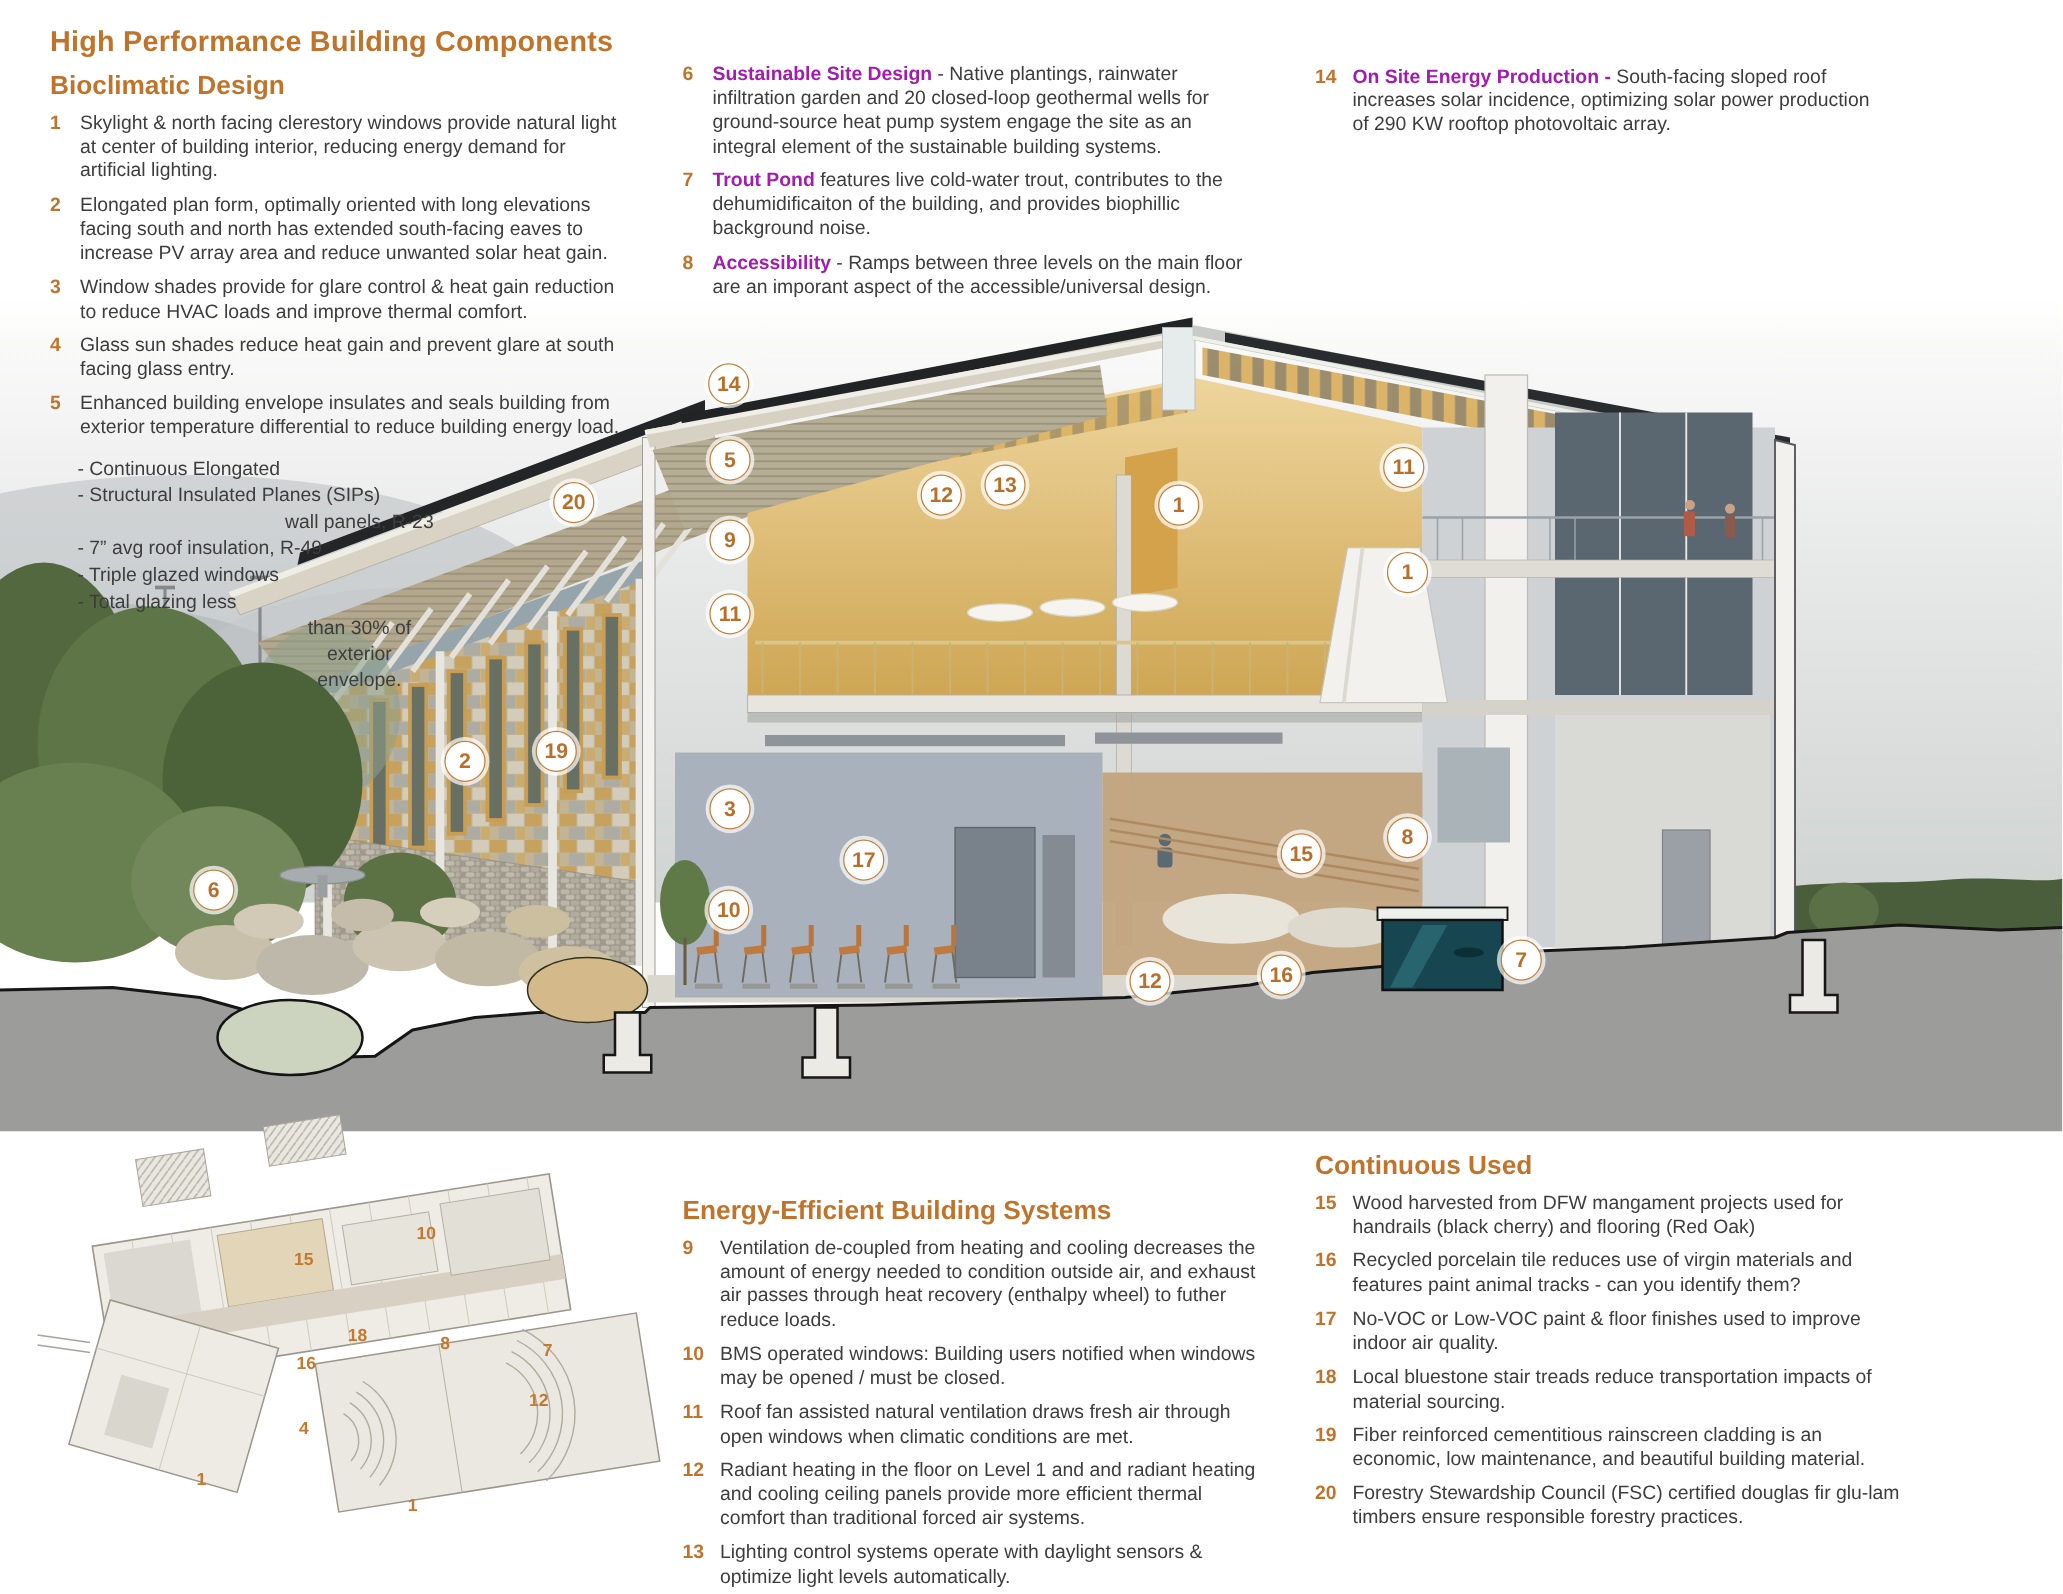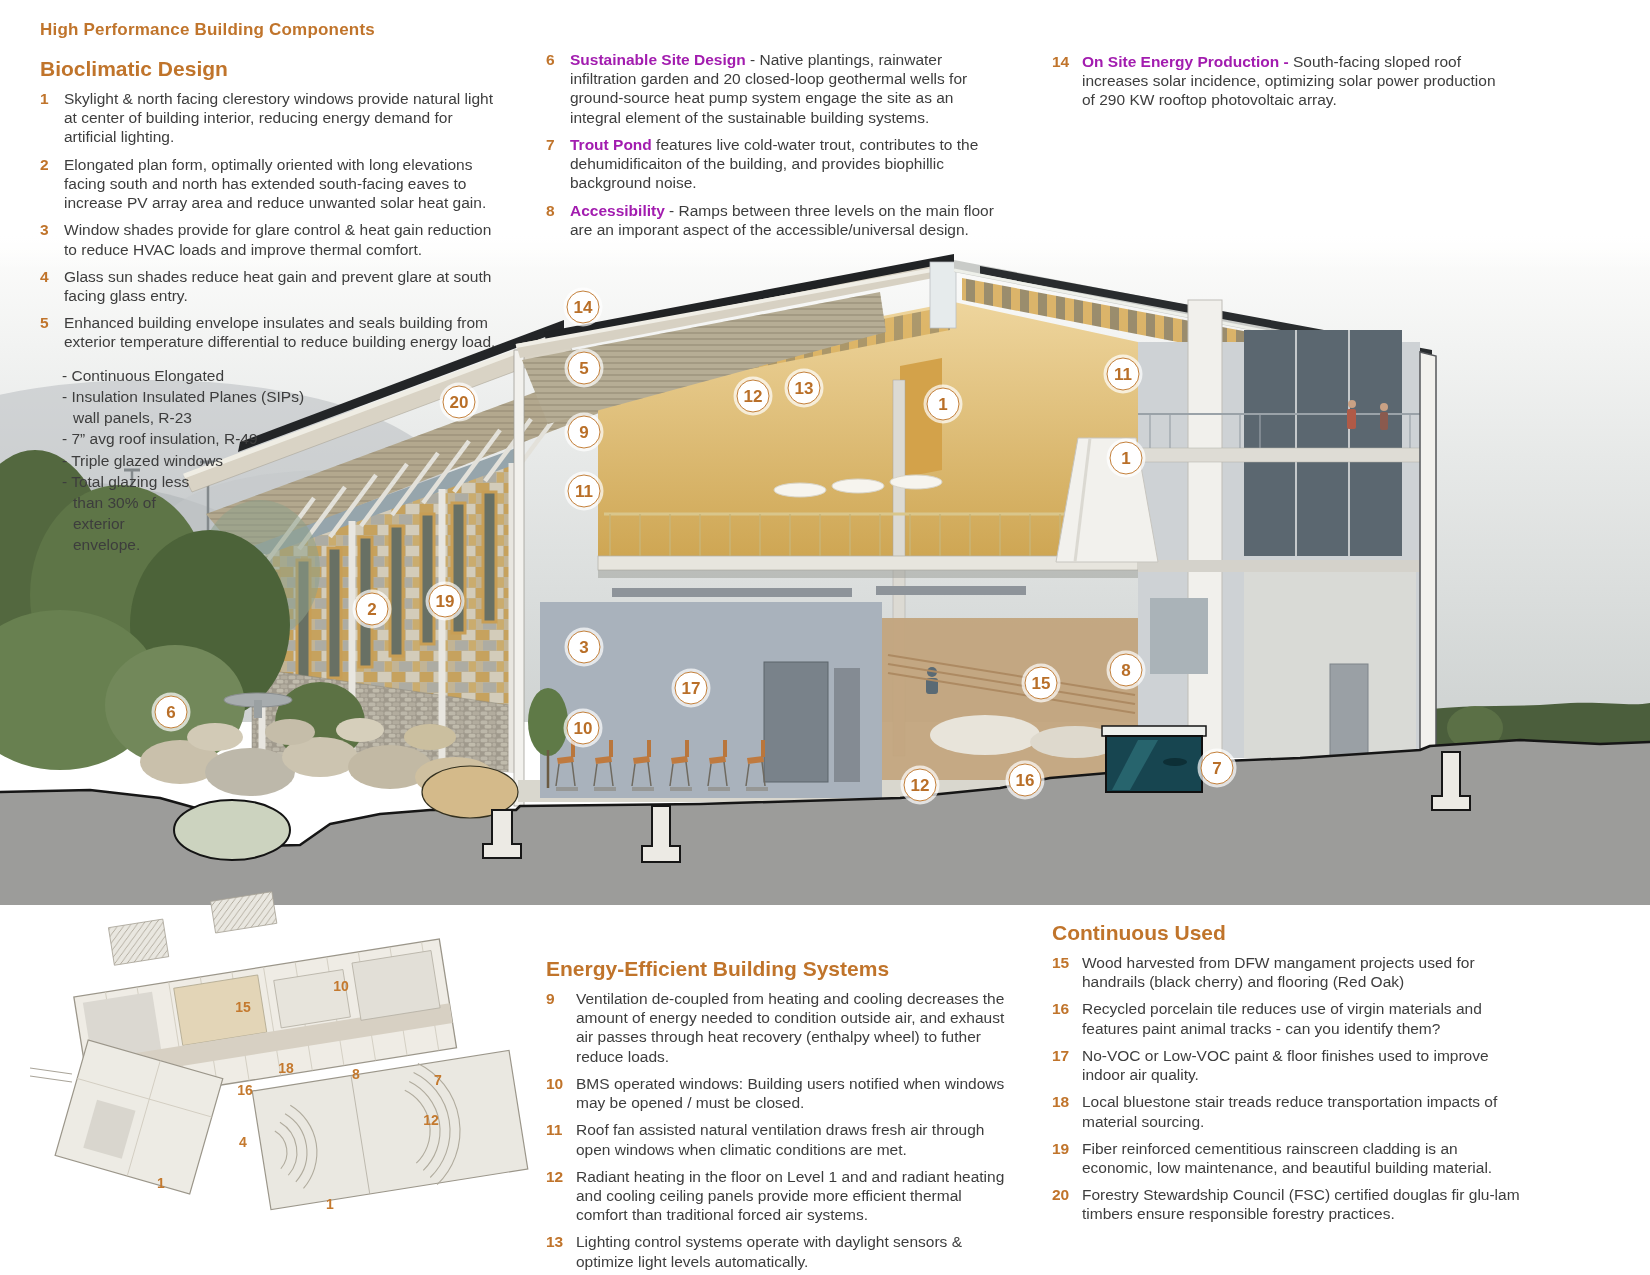--- a/index.html
+++ b/index.html
@@ -1,34 +1,34 @@
 <!DOCTYPE html>
 <html><head>
 <meta charset="utf-8">
 <style>
   html,body{margin:0;padding:0;background:#fff;}
   .page{position:relative;width:1650px;height:1275px;background:#fff;overflow:hidden;
         font-family:"Liberation Sans",sans-serif;color:#3d3d3d;}
   .illus{position:absolute;left:0;top:0;width:1650px;height:1275px;}
-  .page-title{position:absolute;left:40px;top:20px;font-size:17px;font-weight:bold;color:#c0742b;letter-spacing:.2px;}
+  .page-title{position:absolute;left:40px;top:20px;font-size:23px;font-weight:bold;color:#c0742b;letter-spacing:.2px;}
   .col{position:absolute;font-size:15.5px;line-height:1.24;}
   .col-left{left:40px;top:56px;width:462px;}
   .col-mid{left:546px;top:50px;width:452px;}
   .col-right{left:1052px;top:52px;width:452px;}
   .col-bmid{left:546px;top:956px;width:462px;}
   .col-bright{left:1052px;top:920px;width:478px;}
   .sec-heading{font-weight:bold;color:#c0742b;font-size:21px;margin:0 0 7px 0;}
   .item{display:flex;margin-bottom:8px;}
   .item .num{flex:0 0 24px;color:#c0742b;font-weight:bold;}
   .wide .item .num{flex:0 0 30px;}
   .item .txt{flex:1;}
   .lead{color:#a21caf;font-weight:bold;}
   .bullets{margin:14px 0 0 22px;}
   .bullets div{margin-bottom:2px;}
-  .bullets .cont{padding-left:11px;}
+  .bullets .cont{padding-left:11px;text-align:center;}
   .callout{position:absolute;width:31px;height:31px;border-radius:50%;background:#fff;
            border:1.6px solid #c4803a;color:#b96f28;font-weight:bold;font-size:17px;
            display:flex;align-items:center;justify-content:center;
            transform:translate(-50%,-50%);box-shadow:0 0 0 3px rgba(255,255,255,.7);z-index:5;}
   .fplabel{position:absolute;color:#c4792e;font-size:14px;font-weight:bold;
            transform:translate(-50%,-50%);z-index:5;}
 </style>
 </head>
 <body>
 
@@ -419,21 +419,21 @@
     <div class="item">
       <span class="num">4</span>
       <div class="txt">Glass sun shades reduce heat gain and prevent glare at south facing glass entry.</div>
     </div>
     <div class="item">
       <span class="num">5</span>
       <div class="txt">Enhanced building envelope insulates and seals building from exterior temperature differential to reduce building energy load.</div>
     </div>
     <div class="bullets">
       <div>- Continuous Elongated</div>
-      <div>- Insulation Insulated Planes (SIPs)</div>
+      <div>- Structural Insulated Planes (SIPs)</div>
       <div class="cont">wall panels, R-23</div>
       <div>- 7” avg roof insulation, R-49</div>
       <div>- Triple glazed windows</div>
       <div>- Total glazing less</div>
       <div class="cont">than 30% of</div>
       <div class="cont">exterior</div>
       <div class="cont">envelope.</div>
     </div>
   </div>
 

